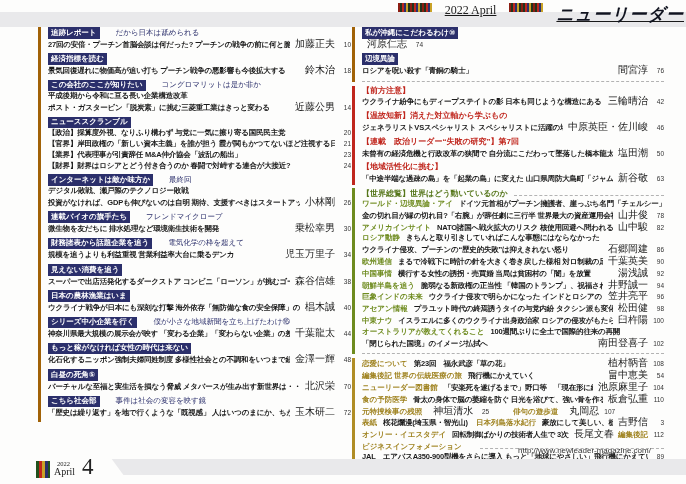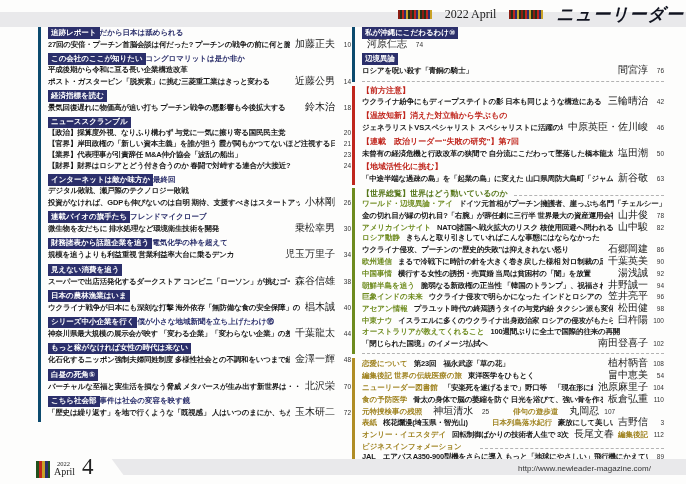--- a/index.html
+++ b/index.html
@@ -1,37 +1,37 @@
 <!DOCTYPE html>
 <html><head>
 <meta charset="utf-8">
 <style>
   html,body{margin:0;padding:0;}
   body{width:686px;height:484px;background:#fdfdfc;position:relative;overflow:hidden;
        font-family:"Liberation Sans","DejaVu Sans",sans-serif;color:#1a1a1a;}
   .band{position:absolute;left:0;right:0;background:#e9e9eb;}
   .band.top{top:12px;height:15px;}
   .band.bottom{top:459px;height:16px;}
-  .header{position:absolute;top:3px;right:2px;display:flex;align-items:center;gap:13px;z-index:3;}
+  .header{position:absolute;top:3px;right:2px;display:flex;align-items:flex-start;gap:13px;z-index:3;text-decoration:underline;}
   .stripes{display:inline-block;width:34px;height:9px;
     background:repeating-linear-gradient(90deg,#8c1d12 0 2px,#23321c 2px 4px,#c0261d 4px 6px,#2b2f6b 6px 8px,#c9a227 8px 10px,#23321c 10px 12px);}
   .issue{font-family:"Liberation Serif","DejaVu Serif",serif;font-size:12px;color:#222;}
   .mag{font-family:"Liberation Serif","DejaVu Serif",serif;font-size:17px;font-weight:bold;
        font-style:italic;color:#10131f;letter-spacing:1px;}
   .col{position:absolute;top:27px;}
   .col.left{left:38px;width:303px;}
   .col.right{left:352px;width:312px;}
-  .sec{border-left:3px solid #0c4a6e;padding-left:7px;}
+  .sec{border-left:3px solid #a16207;padding-left:7px;}
   .sec.red{border-left-color:#c0261d;}
   .sec.green{border-left-color:#6e8b1e;}
   .sec.gold{border-left-color:#b08d25;}
   .blk{margin-bottom:3px;}
   .lrow{display:flex;align-items:center;line-height:10.5px;white-space:nowrap;overflow:hidden;}
   .chip{background:#2b2f6b;color:#fff;font-size:7.5px;font-weight:bold;padding:0.5px 3px;}
-  .sub{color:#2b2f6b;font-size:7.5px;margin-left:0;font-weight:bold;}
+  .sub{color:#2b2f6b;font-size:7.5px;margin-left:16px;font-weight:normal;}
   .row{display:flex;align-items:baseline;line-height:10.8px;white-space:nowrap;}
   .t{flex:1;min-width:0;overflow:hidden;font-size:7.5px;font-weight:bold;letter-spacing:-0.2px;}
   .a{margin-left:5px;font-size:10px;flex:none;}
   .p{width:16px;text-align:right;font-size:6.5px;color:#333;flex:none;}
   .redlab{color:#c0261d;font-size:8px;font-weight:bold;line-height:10.8px;white-space:nowrap;overflow:hidden;}
   .glab{color:#6e8b1e;font-size:7.5px;font-weight:bold;margin-right:6px;flex:none;}
   .golab{color:#a08422;font-size:7.5px;font-weight:bold;margin-right:6px;flex:none;}
   .dash{border:none;border-top:1px dashed #b3b3b3;margin:4px 0;}
   .dashfill{flex:1;border-bottom:1px dashed #b3b3b3;margin:0 0 2px 6px;}
   .secheader{display:flex;align-items:baseline;line-height:11px;}
@@ -39,21 +39,21 @@
   .footer-notch{position:absolute;left:0;top:452px;width:130px;height:32px;background:#fdfdfc;
     clip-path:polygon(0 0,82% 0,100% 100%,0 100%);z-index:2;}
   .fstripes{position:absolute;left:36px;top:461px;width:14px;height:17px;z-index:3;
     background:repeating-linear-gradient(90deg,#23521c 0 3px,#c0261d 3px 6px,#c9a227 6px 9px,#2b2f6b 9px 12px);}
   .fyear{position:absolute;left:57px;top:460px;font-family:"Liberation Serif","DejaVu Serif",serif;
     font-size:6.5px;color:#222;z-index:3;}
   .fmonth{position:absolute;left:54px;top:466px;font-family:"Liberation Serif","DejaVu Serif",serif;
     font-size:10px;color:#222;z-index:3;}
   .fnum{position:absolute;left:82px;top:454px;font-family:"Liberation Serif","DejaVu Serif",serif;
     font-size:23px;color:#222;z-index:3;}
-  .url{position:absolute;left:518px;top:464px;font-size:8px;color:#333;z-index:3;}
+  .url{position:absolute;left:518px;top:446px;font-size:8px;color:#333;z-index:3;}
   .half{display:flex;align-items:baseline;flex:1;min-width:0;overflow:hidden;}
 </style>
 </head>
 <body>
 
 <div class="band top"></div>
 
 <div class="header">
   <span class="stripes"></span>
   <span class="issue">2022 April</span>
@@ -70,41 +70,41 @@
       </div>
     <div class="row">
         <span class="t">27回の安倍・プーチン首脳会談は何だった? プーチンの戦争の前に何と脆弱な日本の外交</span>
         <span class="a">加藤正夫</span>
         <span class="p">10</span>
       </div>
   </div>
 
   <div class="blk">
     <div class="lrow">
+        <span class="chip">経済指標を読む</span>
+      </div>
+    <div class="row">
+        <span class="t">景気回復遅れに物価高が追い打ち プーチン戦争の悪影響も今後拡大する</span>
+        <span class="a">鈴木治</span>
+        <span class="p">18</span>
+      </div>
+  </div>
+
+  <div class="blk">
+    <div class="lrow">
         <span class="chip">この会社のここが知りたい</span>
         <span class="sub">コングロマリットは是か非か</span>
       </div>
     <div class="row">
         <span class="t">平成後期から令和に亘る長い企業構造改革</span>
       </div>
     <div class="row">
         <span class="t">ポスト・ガスタービン「脱炭素」に挑む三菱重工業はきっと変わる</span>
         <span class="a">近藤公男</span>
         <span class="p">14</span>
-      </div>
-  </div>
-
-  <div class="blk">
-    <div class="lrow">
-        <span class="chip">経済指標を読む</span>
-      </div>
-    <div class="row">
-        <span class="t">景気回復遅れに物価高が追い打ち プーチン戦争の悪影響も今後拡大する</span>
-        <span class="a">鈴木治</span>
-        <span class="p">18</span>
       </div>
   </div>
 
   <div class="blk">
     <div class="lrow">
         <span class="chip">ニューススクランブル</span>
       </div>
     <div class="row">
         <span class="t">【政治】採算度外視、なりふり構わず 与党に一気に擦り寄る国民民主党</span>
         <span class="p">20</span>
@@ -384,21 +384,21 @@
   <div class="sec gold">
     <div class="row">
         <span class="golab">恋愛について</span>
         <span class="t">第23回　福永武彦「草の花」</span>
         <span class="a">植村鞆音</span>
         <span class="p">108</span>
       </div>
 
     <div class="row">
         <span class="golab">編集後記 世界の伝統医療の旅</span>
-        <span class="t">東洋医学をひもとく</span>
+        <span class="t">飛行機にかえていく</span>
         <span class="a">畠中恵美</span>
         <span class="p">54</span>
       </div>
 
     <div class="row">
         <span class="golab">ニューリーダー図書館</span>
         <span class="t">「安楽死を遂げるまで」野口等　「現在形に縛られて:米国の記憶への旅考」</span>
         <span class="a">池原麻里子</span>
         <span class="p">104</span>
       </div>
@@ -419,21 +419,21 @@
       <span class="half">
           <span class="golab">俳句の遊歩道</span>
           <span class="a">丸岡忍</span>
           <span class="p">107</span>
         </span>
     </div>
 
     <div class="row">
       <span class="golab">表紙</span>
       <span class="t" style="flex:none;">桜花爛漫(埼玉県・智光山)</span>
-      <span class="golab" style="margin-left:24px;font-family:Liberation Serif, serif;">日本列島落水紀行</span>
+      <span class="golab" style="margin-left:8px;font-family:Liberation Serif, serif;">日本列島落水紀行</span>
       <span class="t">豪放にして美しい、栃木県「乙女の滝」</span>
       <span class="a">吉野信</span>
       <span class="p">3</span>
     </div>
 
     <div class="row">
       <span class="golab">オンリー・イエスタデイ</span>
       <span class="t">回転制御ばかりの技術者人生で 3次元ボールミルを生み出した</span>
       <span class="a">長尾文春</span>
       <span class="golab" style="margin-left:4px;margin-right:0;">編集後記</span>

